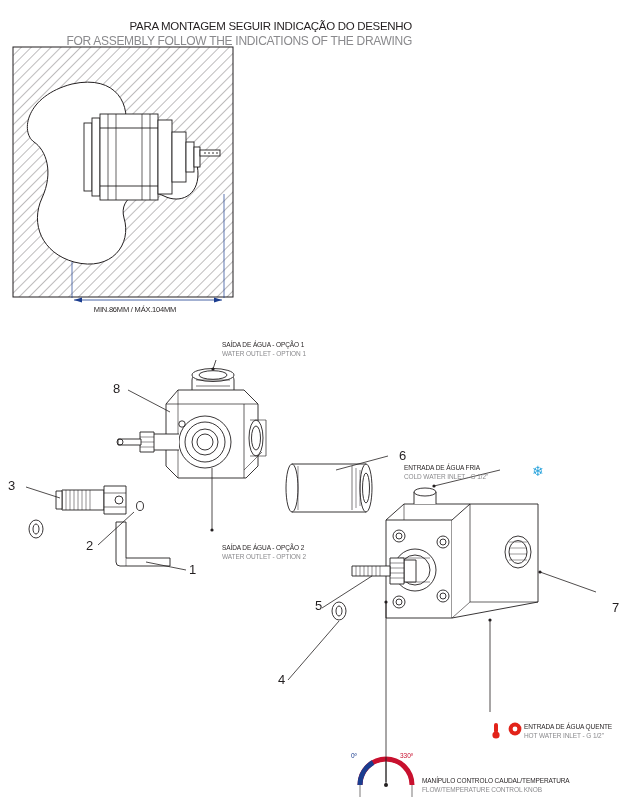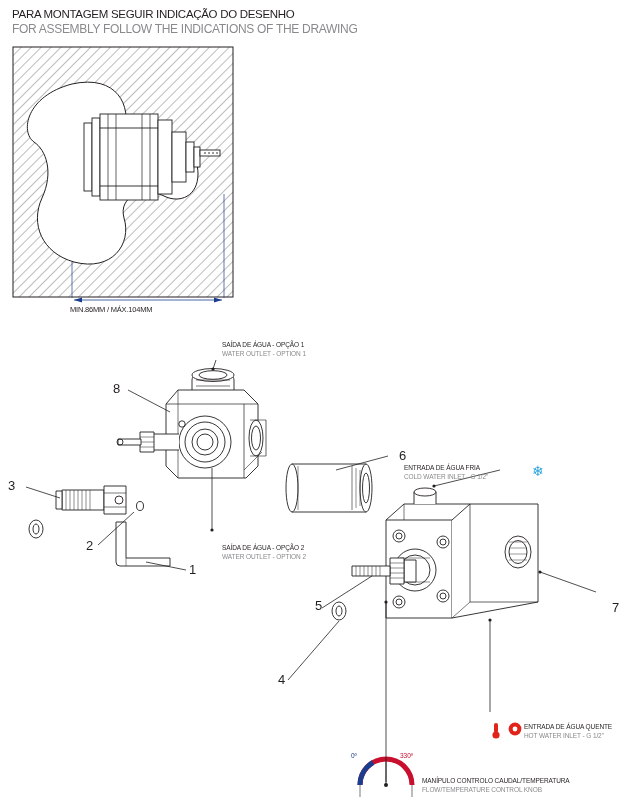--- a/index.html
+++ b/index.html
@@ -7,30 +7,30 @@
     width:638px;height:800px;
     background:#ffffff;
     font-family:"Liberation Sans", sans-serif;
     color:#231f20;
     position:relative;
     overflow:hidden;
   }
   .page{position:relative;width:638px;height:800px;}
 
   
-  .hdr{position:absolute;left:12px;top:8px;width:400px;}
+  .hdr{position:absolute;left:12px;top:20px;width:400px;text-align:right;}
   .hdr .l1{font-size:11.5px;letter-spacing:-0.3px;color:#231f20;white-space:nowrap;}
   .hdr .l2{font-size:12px;letter-spacing:-0.3px;color:#8a8a8d;white-space:nowrap;margin-top:2px;}
 
   
   .wallbox{position:absolute;left:12px;top:46px;width:222px;height:252px;}
   .wallbox svg{display:block;}
 
   .dimline{position:absolute;left:72px;top:296px;width:152px;height:20px;}
-  .dimtxt{position:absolute;left:70px;top:305px;width:150px;text-align:left;font-size:7.5px;color:#231f20;letter-spacing:-0.2px;}
+  .dimtxt{position:absolute;left:60px;top:305px;width:150px;text-align:center;font-size:7.5px;color:#231f20;letter-spacing:-0.2px;}
 
   
   .art{position:absolute;left:0;top:320px;width:638px;height:480px;}
   .num{position:absolute;font-size:13px;color:#231f20;}
   .cap{position:absolute;font-size:6.5px;line-height:8.5px;letter-spacing:-0.1px;white-space:nowrap;}
   .cap .pt{color:#231f20;display:block;}
   .cap .en{color:#8a8a8d;display:block;}
 
   .coldicon{position:absolute;font-size:14px;color:#29a3dc;line-height:1;}
   .hoticon{position:absolute;font-size:12px;line-height:1;}

